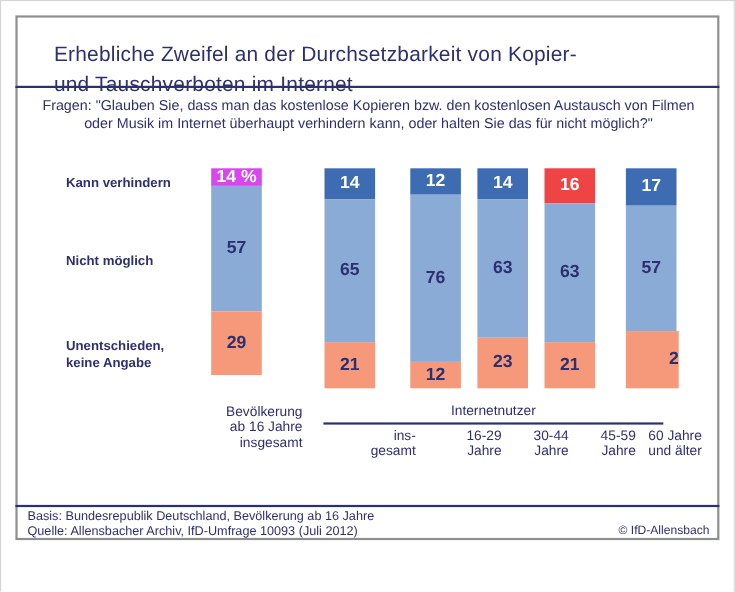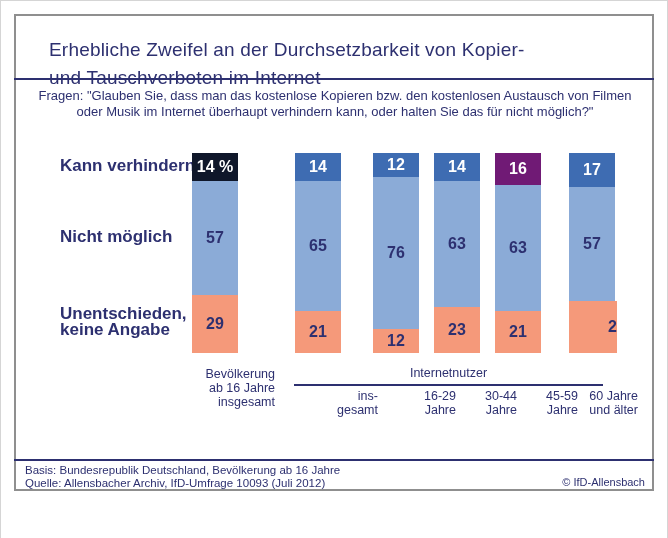--- a/index.html
+++ b/index.html
@@ -9,21 +9,21 @@
     border-top:1px solid #d5d5d5;border-left:1px solid #d5d5d5;border-right:1px solid #d5d5d5;
     box-sizing:border-box;
   }
   .frame{position:absolute;left:13px;top:13px;width:640px;height:477px;
     border:2px solid #8f8f8f;box-sizing:border-box;background:#fff;}
   .title{position:absolute;left:33px;top:20px;width:600px;
     font-size:19px;line-height:28px;letter-spacing:0.2px;color:#2d3070;}
   .title-sep{position:absolute;left:13px;top:77px;width:640px;height:2px;background:#2d3070;}
   .question{position:absolute;left:14px;top:87px;width:640px;text-align:center;
     font-size:13px;line-height:15.5px;color:#2d3070;}
-  .row-label{position:absolute;left:59px;font-size:17px;font-weight:bold;
+  .row-label{position:absolute;left:59px;font-size:12px;font-weight:bold;
     line-height:16px;color:#2d3070;}
   #rl0{top:157px}
   #rl1{top:228px}
   #rl2{top:305px}
   .bar{position:absolute;top:152px;width:46px;height:200px;display:flex;flex-direction:column;}
   .seg{display:flex;align-items:center;justify-content:center;
     font-size:16px;font-weight:bold;overflow:hidden;}
   .val-light{color:#ffffff;}
   .val-dark{color:#2d3070;}
   .bar-label{position:absolute;width:120px;text-align:right;
@@ -61,21 +61,21 @@
   <div class="row-label" id="rl1">
     <div>Nicht möglich</div>
   </div>
   <div class="row-label" id="rl2">
     <div>Unentschieden,</div>
     <div>keine Angabe</div>
   </div>
 
   <div>
       <div class="bar" style="left: 191px;">
-        <div class="seg val-light" style="height: 28px; background: #0f172a;">
+        <div class="seg val-light" style="height: 16px; background: #d946ef;">
           <span>14 %</span>
         </div>
         <div class="seg val-dark" style="height: 114px; background: rgb(139, 171, 215);">
           <span>57</span>
         </div>
         <div class="seg val-dark" style="height: 58px; background: rgb(245, 153, 122);">
           <span>29</span>
         </div>
       </div>
       <div class="bar" style="left: 294px;">
@@ -105,21 +105,21 @@
           <span>14</span>
         </div>
         <div class="seg val-dark" style="height: 126px; background: rgb(139, 171, 215);">
           <span>63</span>
         </div>
         <div class="seg val-dark" style="height: 46px; background: rgb(245, 153, 122);">
           <span>23</span>
         </div>
       </div>
       <div class="bar" style="left: 494px;">
-        <div class="seg val-light" style="height: 32px; background: #701a75;">
+        <div class="seg val-light" style="height: 32px; background: #ef4444;">
           <span>16</span>
         </div>
         <div class="seg val-dark" style="height: 126px; background: rgb(139, 171, 215);">
           <span>63</span>
         </div>
         <div class="seg val-dark" style="height: 42px; background: rgb(245, 153, 122);">
           <span>21</span>
         </div>
       </div>
       <div class="bar" style="left: 568px; text-align: center;">

